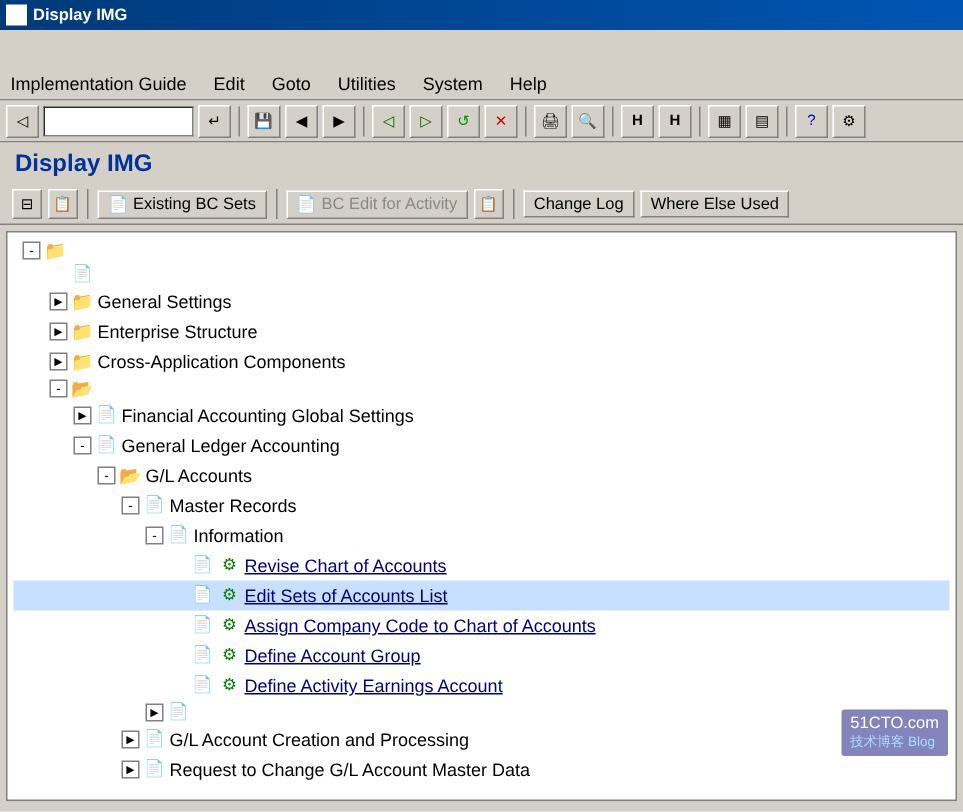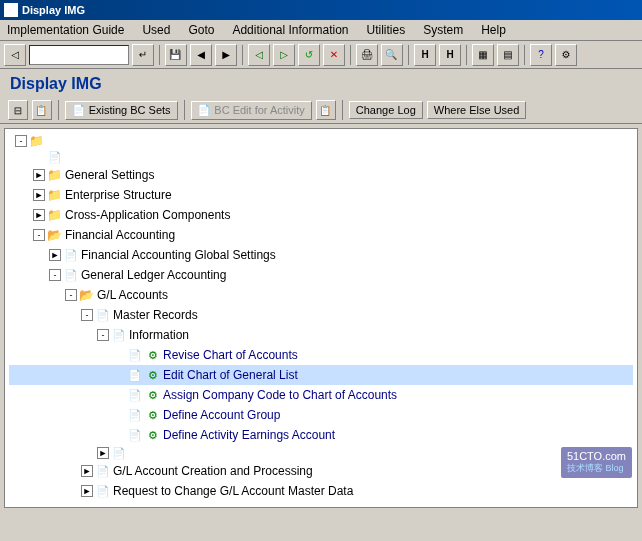--- a/index.html
+++ b/index.html
@@ -36,20 +36,21 @@
       background: #d4d0c8;
       border-bottom: 1px solid #808080;
       padding: 2px 4px;
       display: flex;
       gap: 12px;
       font-size: 12px;
     }
     .menu-item {
       cursor: pointer;
       padding: 1px 3px;
+      margin-top: 26px;
     }
 
     
     .toolbar {
       background: #d4d0c8;
       border-bottom: 1px solid #808080;
       padding: 2px 4px;
       display: flex;
       align-items: center;
       gap: 3px;
@@ -188,20 +189,21 @@
     .exec-icon {
       color: #008000;
       font-size: 11px;
     }
     .tree-label {
       font-size: 12px;
       color: #000;
     }
     .tree-label.link {
       color: #000080;
+      text-decoration: underline;
       cursor: pointer;
     }
     .highlight-row {
       background: #c8e0ff;
     }
 
     
     .watermark {
       position: absolute;
       bottom: 30px;
@@ -224,23 +226,22 @@
 </head>
 <body>
 
 <div class="title-bar">
   <span class="title-bar-icon"></span>
   <span>Display IMG</span>
 </div>
 
 <div class="menu-bar">
   <span class="menu-item">Implementation Guide</span>
-  <span class="menu-item">Used</span>
+  <span class="menu-item">Edit</span>
   <span class="menu-item">Goto</span>
-  <span class="menu-item">Additional Information</span>
   <span class="menu-item">Utilities</span>
   <span class="menu-item">System</span>
   <span class="menu-item">Help</span>
 </div>
 
 <div class="toolbar">
   <div class="toolbar-btn" title="Back">◁</div>
   <input class="toolbar-input" type="text" value="" style="">
   <div class="toolbar-btn">↵</div>
   <div class="toolbar-separator"></div>
@@ -332,21 +333,20 @@
       <span class="tree-toggle">►</span>
       <span class="tree-node-icon folder-icon">📁</span>
       <span class="tree-label">Cross-Application Components</span>
     </div>
 
     <div class="tree-item">
       <span style="width:4px; display:inline-block;"></span>
       <span style="width:16px; display:inline-block;"></span>
       <span class="tree-toggle">-</span>
       <span class="tree-node-icon folder-icon">📂</span>
-      <span class="tree-label">Financial Accounting</span>
     </div>
 
     <div class="tree-item">
       <span style="width:4px; display:inline-block;"></span>
       <span style="width:32px; display:inline-block;"></span>
       <span class="tree-toggle">►</span>
       <span class="tree-node-icon doc-icon">📄</span>
       <span class="tree-label">Financial Accounting Global Settings</span>
     </div>
 
@@ -390,21 +390,21 @@
       <span class="tree-node-icon exec-icon">⚙</span>
       <span class="tree-label link">Revise Chart of Accounts</span>
     </div>
 
     <div class="tree-item highlight-row">
       <span style="width:4px; display:inline-block;"></span>
       <span style="width:96px; display:inline-block;"></span>
       <span class="tree-toggle-space"></span>
       <span class="tree-node-icon doc-icon">📄</span>
       <span class="tree-node-icon exec-icon">⚙</span>
-      <span class="tree-label link">Edit Chart of General List</span>
+      <span class="tree-label link">Edit Sets of Accounts List</span>
     </div>
 
     <div class="tree-item">
       <span style="width:4px; display:inline-block;"></span>
       <span style="width:96px; display:inline-block;"></span>
       <span class="tree-toggle-space"></span>
       <span class="tree-node-icon doc-icon">📄</span>
       <span class="tree-node-icon exec-icon">⚙</span>
       <span class="tree-label link">Assign Company Code to Chart of Accounts</span>
     </div>

